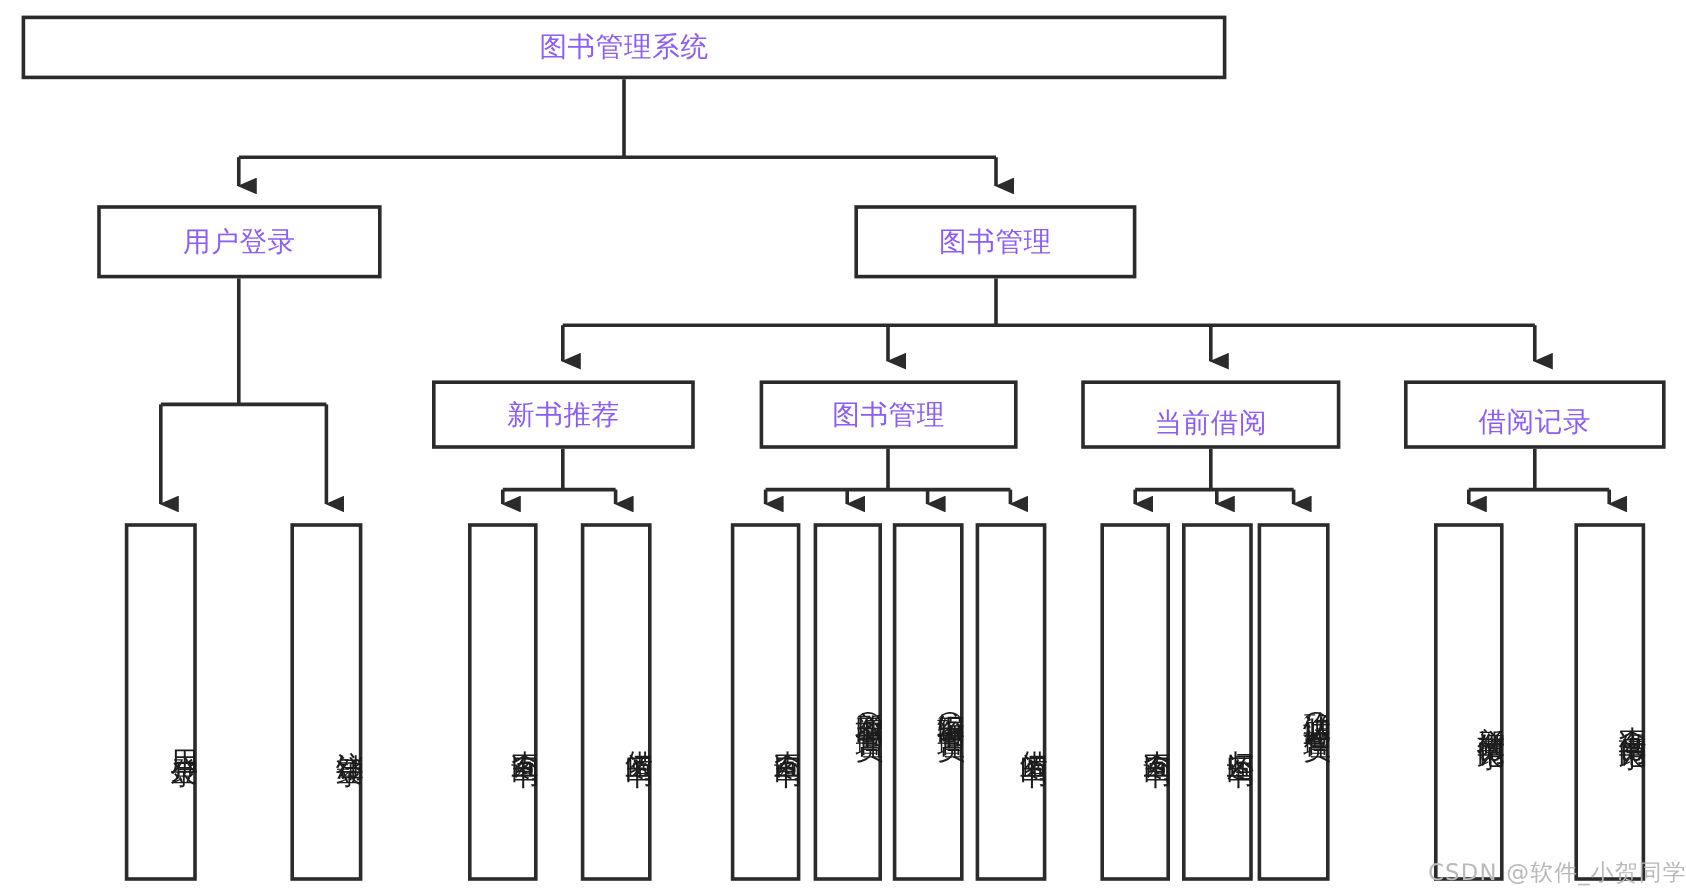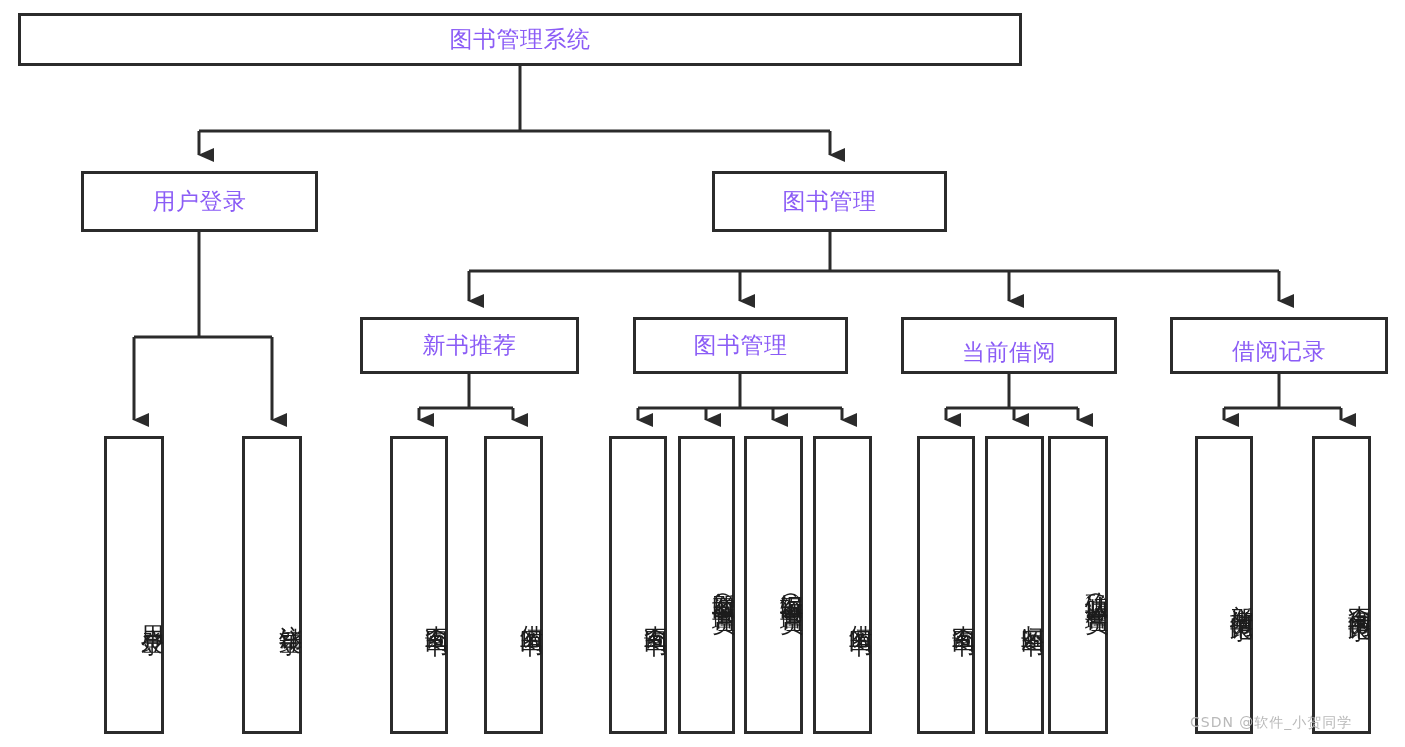--- a/index.html
+++ b/index.html
@@ -61,21 +61,21 @@
     font-size: 23px;
     color: #1c1c1c;
     writing-mode: vertical-rl;
     text-orientation: upright;
     letter-spacing: 3px;
     line-height: 1;
     pointer-events: none;
   }
   .watermark {
     position: absolute;
-    font-size: 14px;
+    font-size: 19px;
     color: #b9b9b9;
     letter-spacing: 1px;
     white-space: nowrap;
     pointer-events: none;
   }
 </style>
 </head>
 <body>
 
 <div id="diagram-root">

